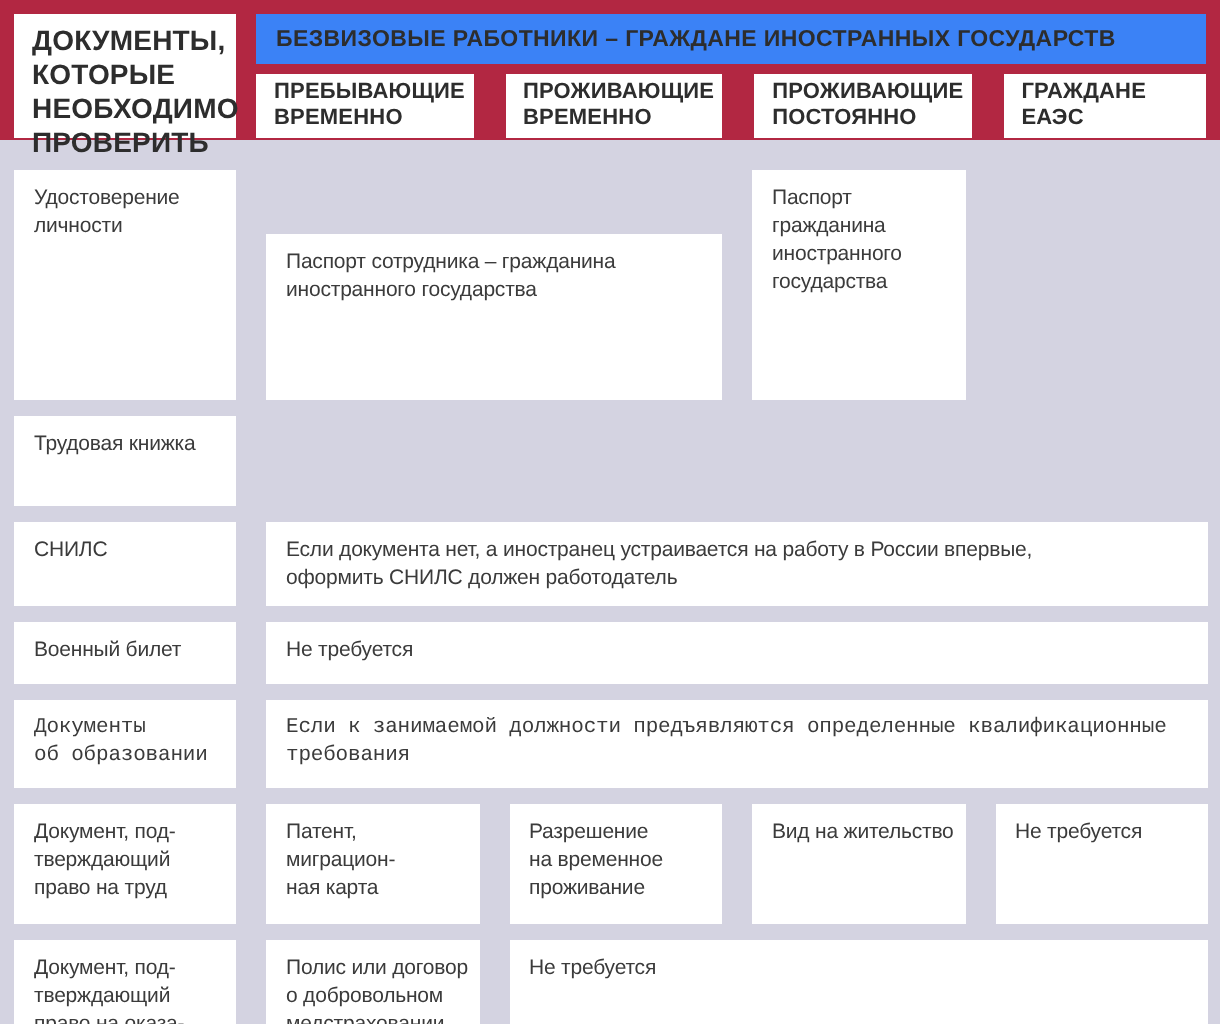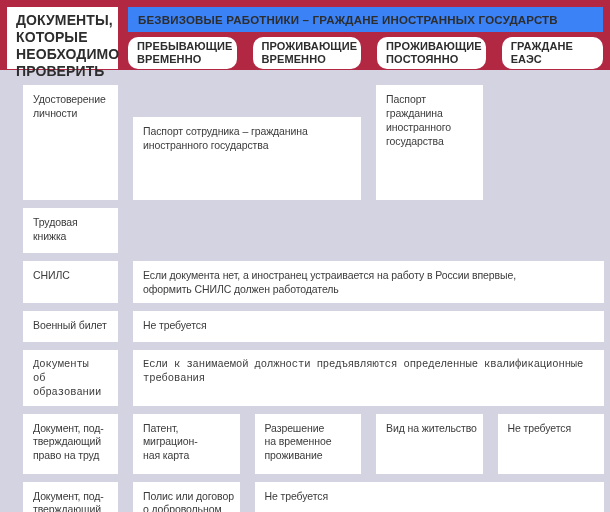--- a/index.html
+++ b/index.html
@@ -53,21 +53,20 @@
   }
   .colhead {
     background: #ffffff;
     padding: 3px 4px 3px 9px;
     font-size: 11px;
     font-weight: bold;
     line-height: 1.18;
     color: #2d2d2d;
     white-space: pre-line;
     letter-spacing: .1px;
-    border-radius: 10px;
   }
   
   .body {
     padding: 15px 6px 0 7px;
     display: flex;
     flex-direction: column;
     gap: 8px;
   }
   .row {
     display: grid;
@@ -77,21 +76,21 @@
   .cell {
     background: #ffffff;
     padding: 8px 5px 6px 10px;
     font-size: 10.5px;
     line-height: 1.32;
     color: #3b3b3b;
     letter-spacing: -0.1px;
     white-space: pre-line;
     overflow: hidden;
   }
-  .row-label { color: #3b3b3b; margin-left: 16px; }
+  .row-label { color: #3b3b3b; }
   .span-2 { grid-column: span 2; margin-top: 32px; }
   .span-3 { grid-column: span 3; }
   .span-4 { grid-column: span 4; }
   .h83 { min-height: 83px; } .h45 { min-height: 45px; }
   .h42 { min-height: 42px; } .h31 { min-height: 31px; }
   .h44 { min-height: 44px; font-family: Liberation Mono, monospace; } .h60 { min-height: 60px; }
   .h70 { min-height: 70px; }
 </style>
 </head>
 <body>

